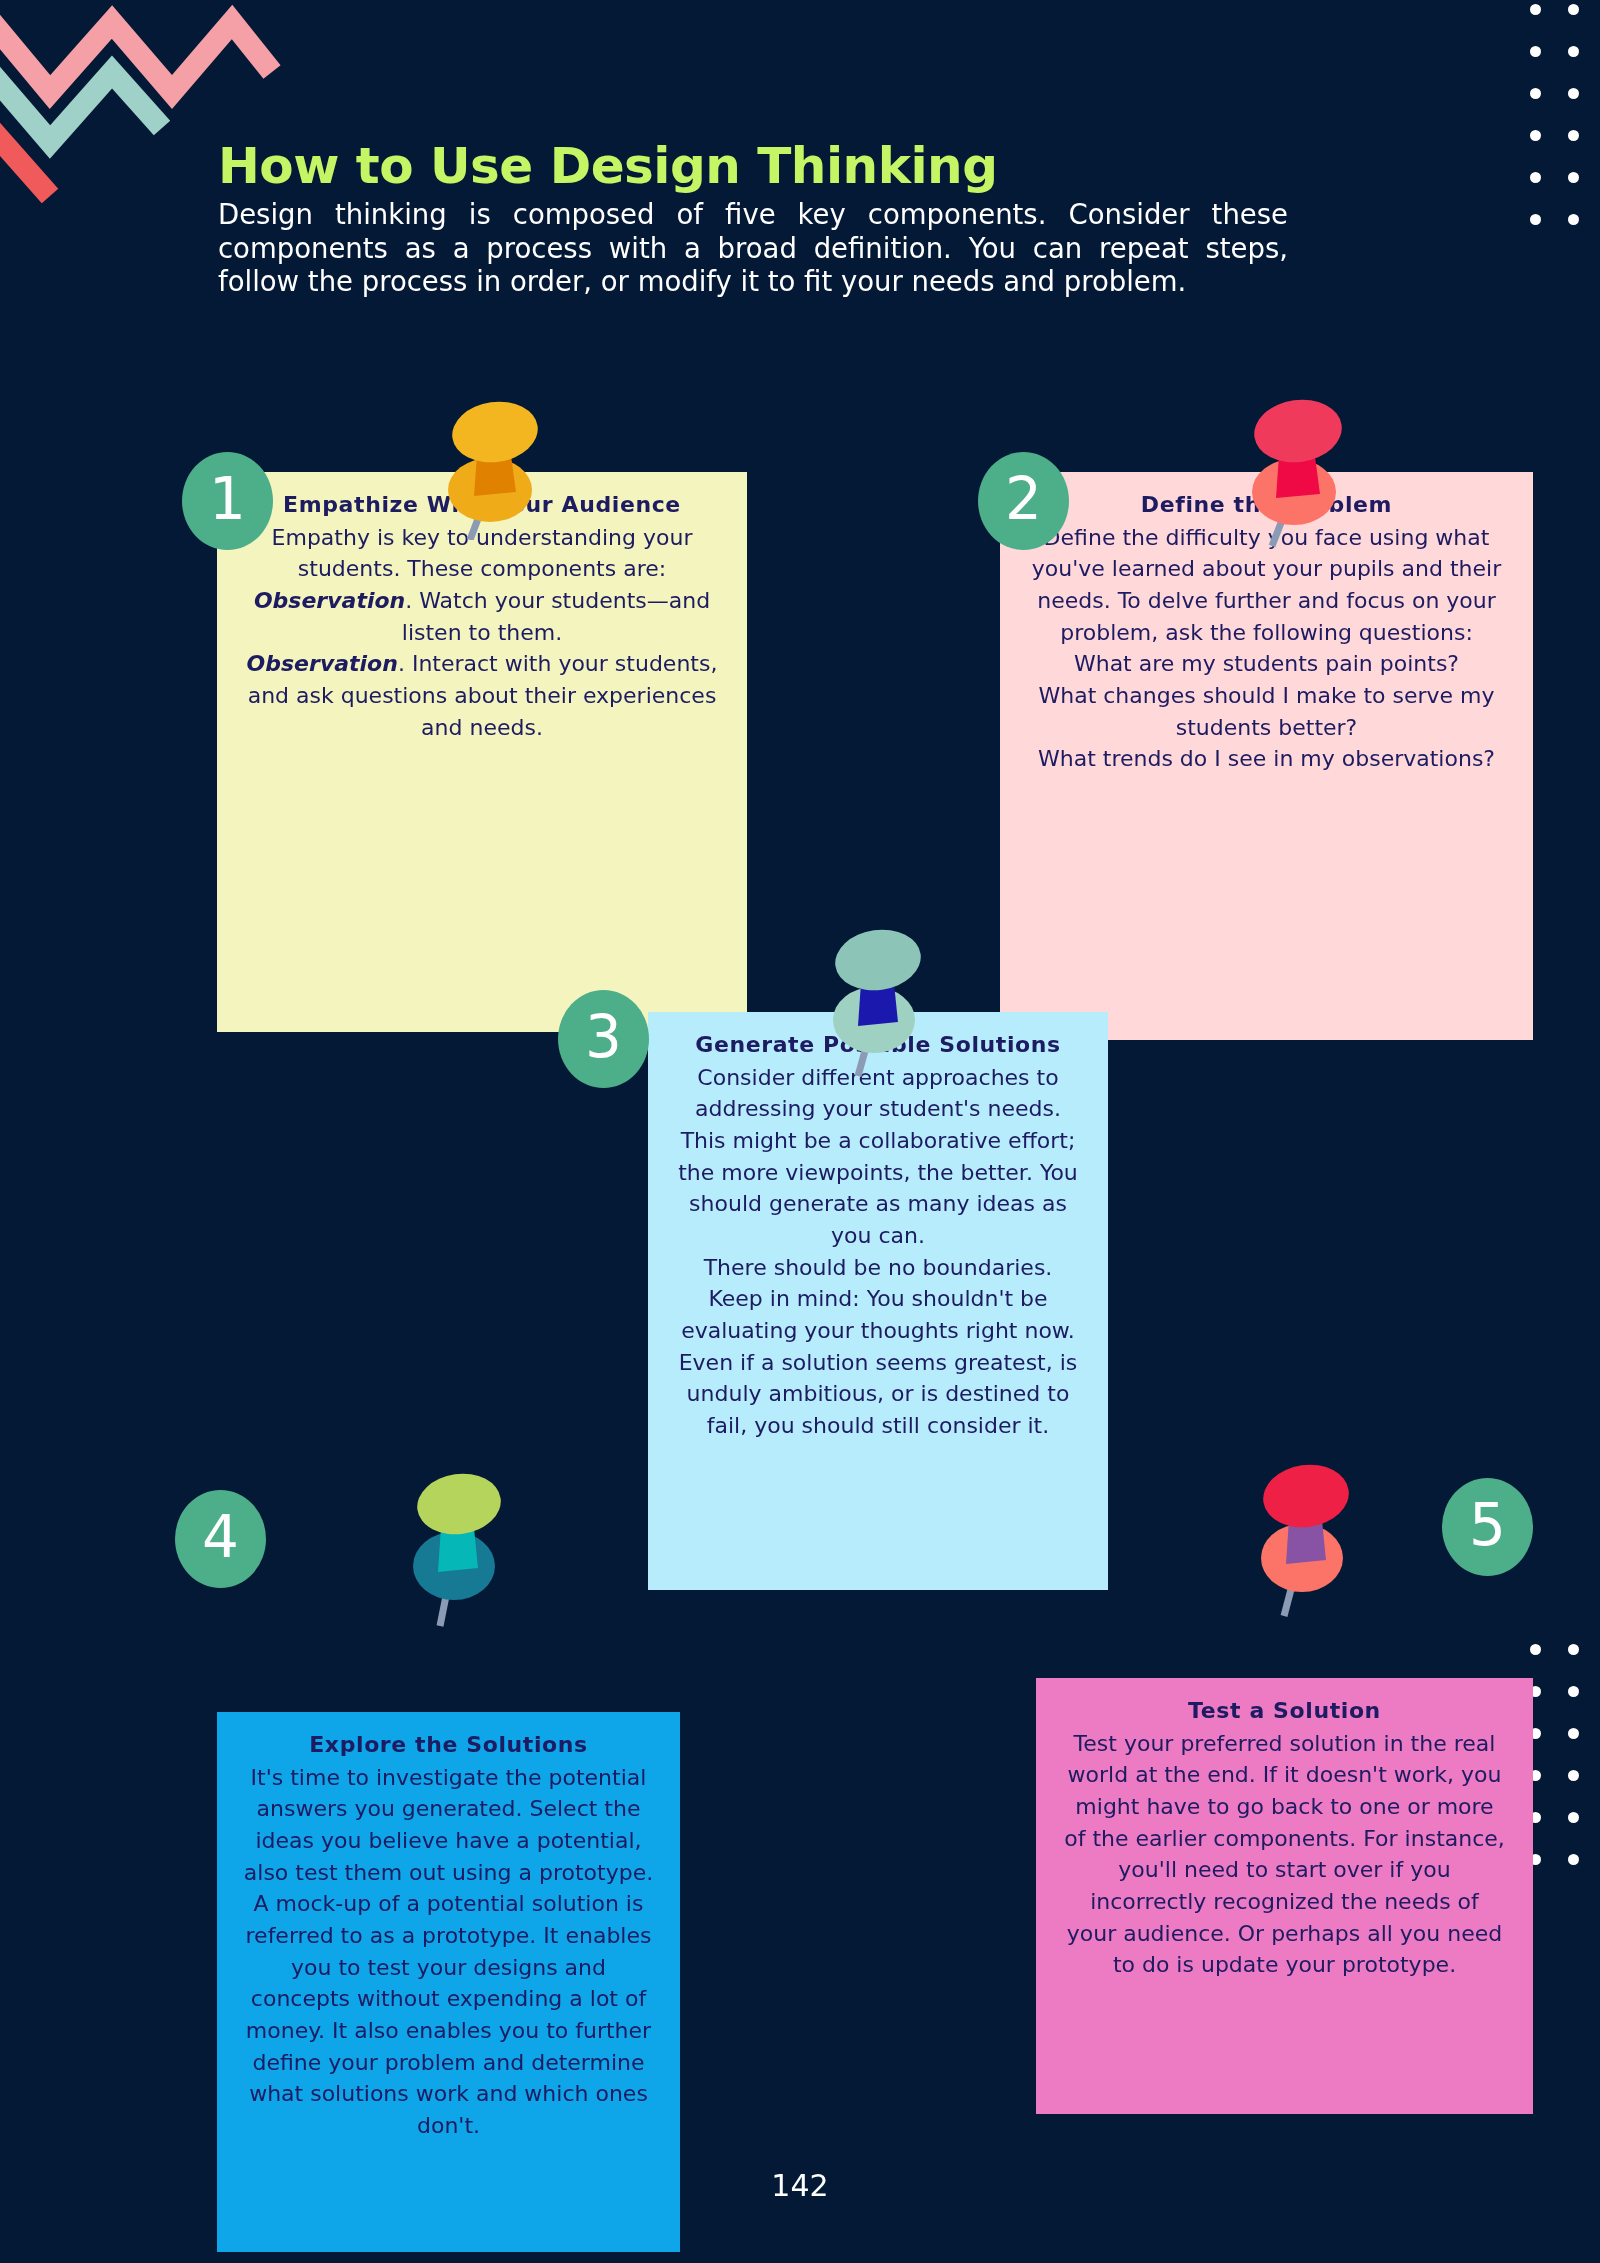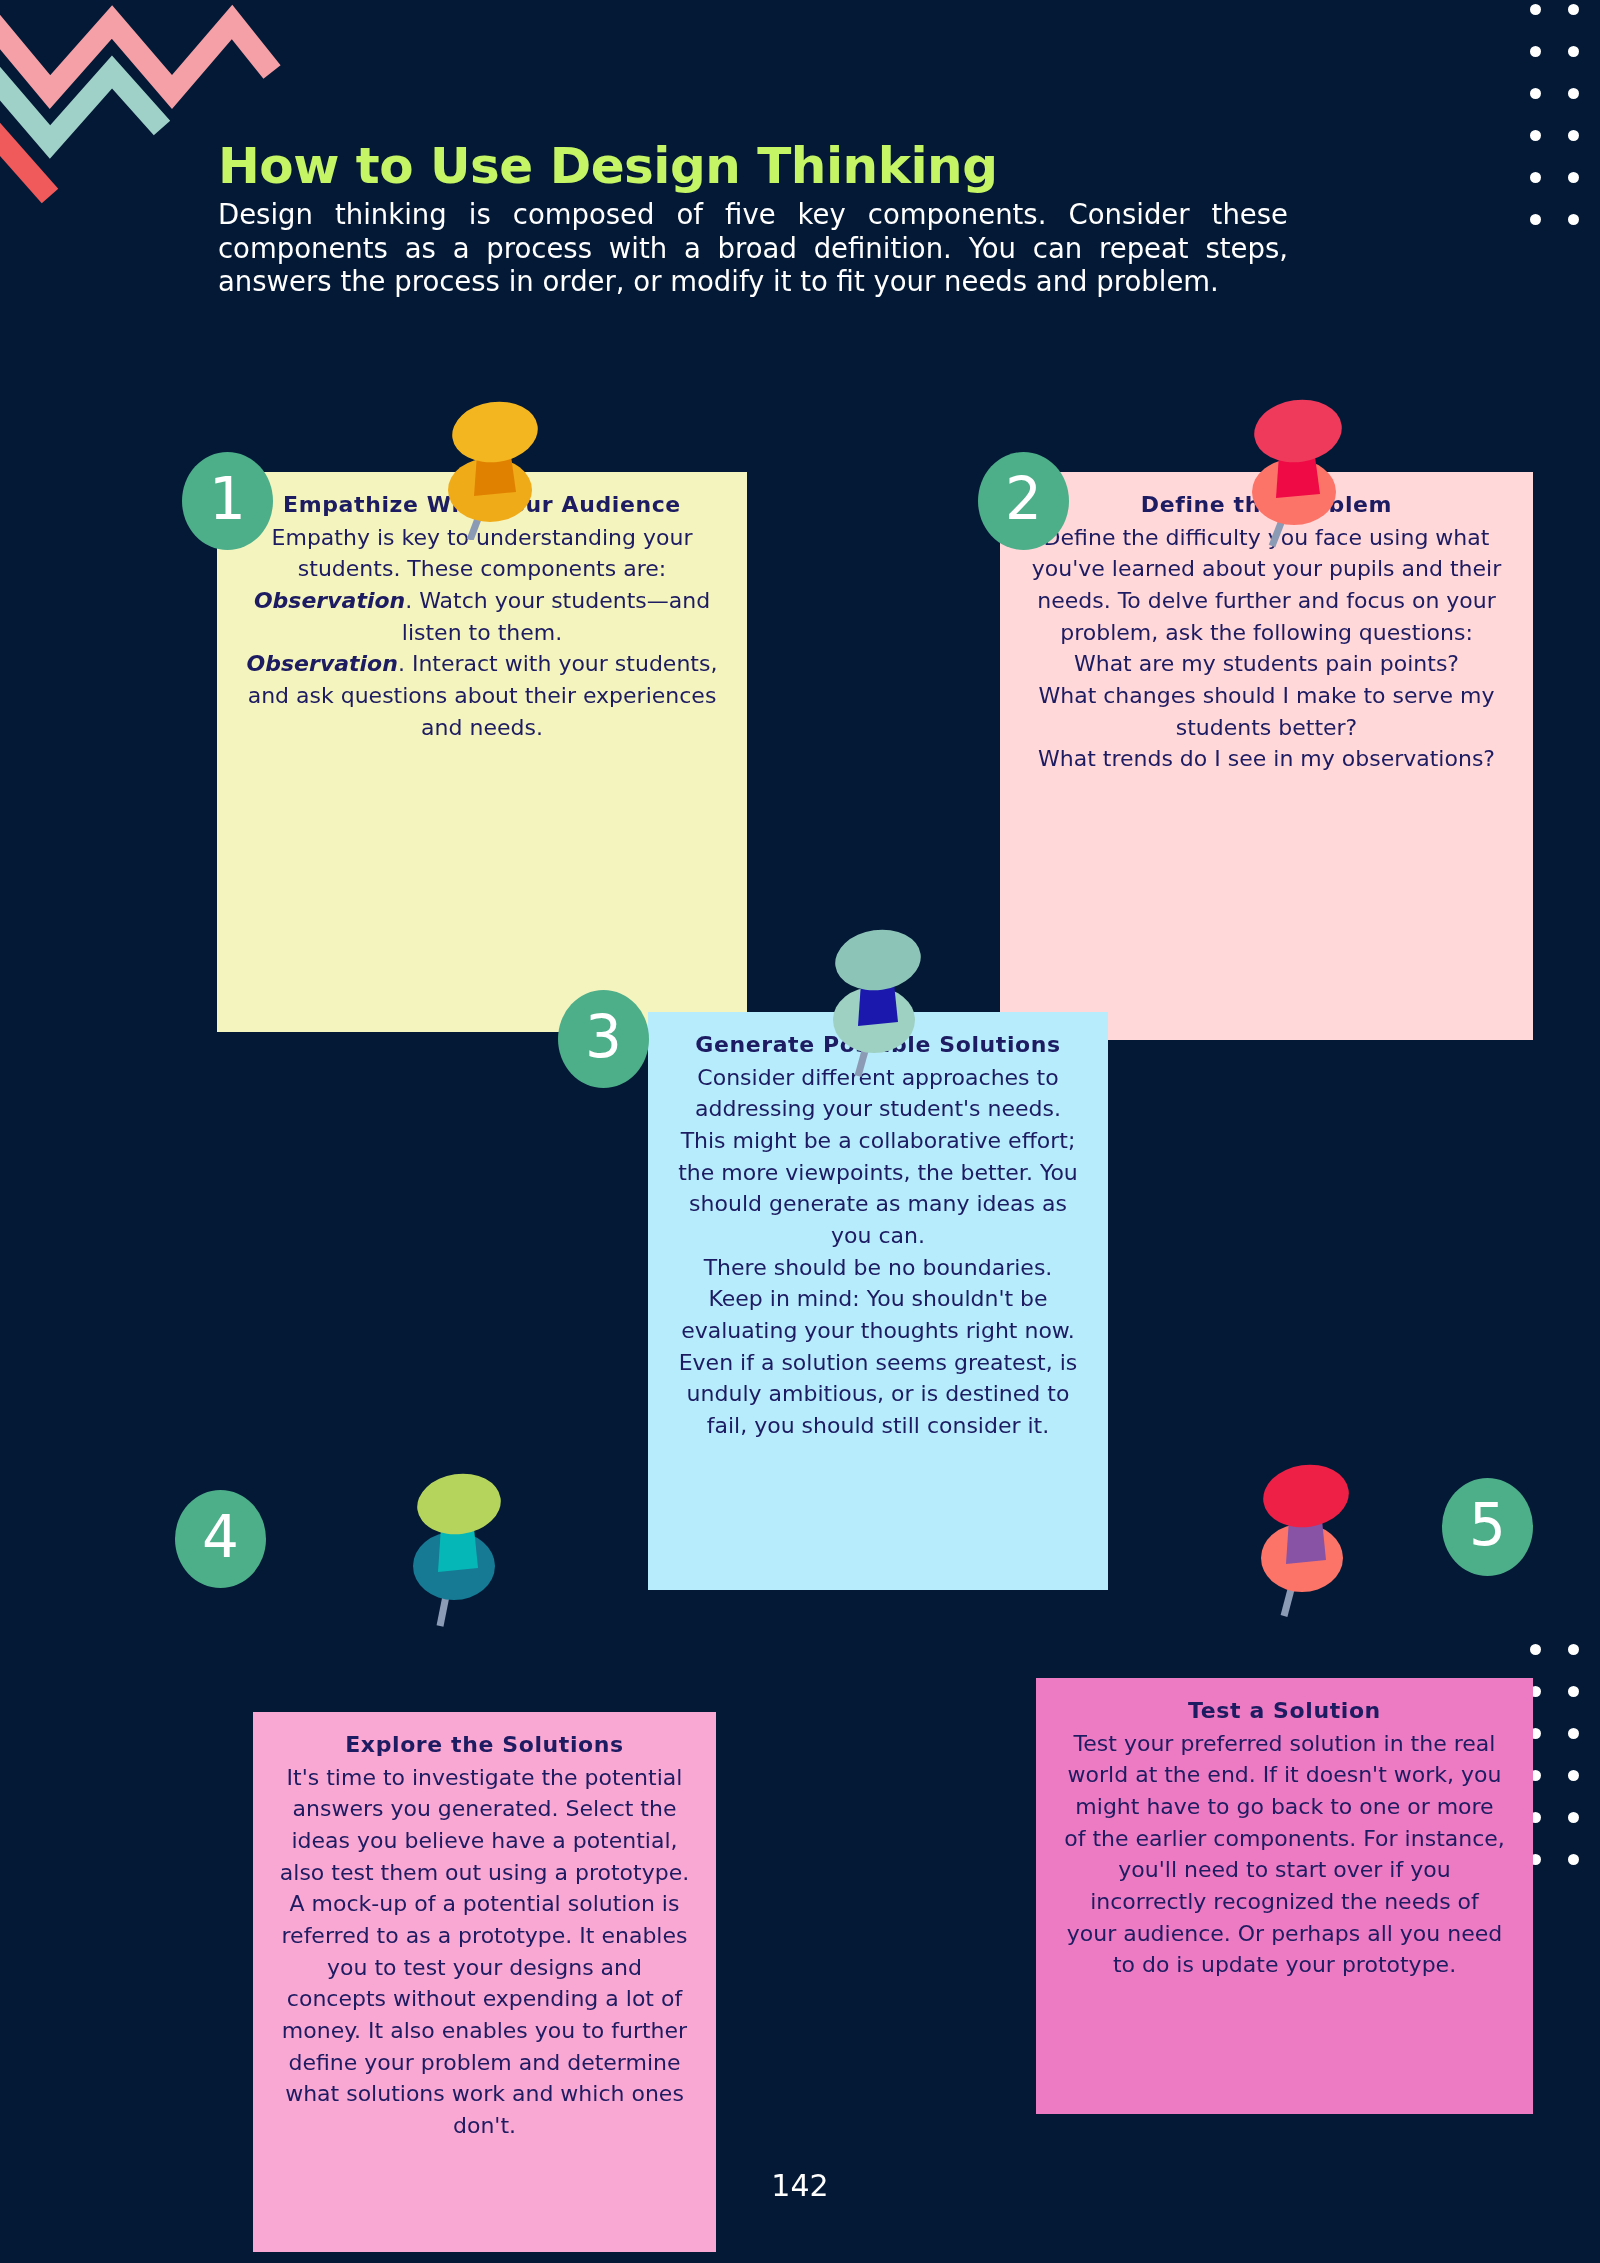--- a/index.html
+++ b/index.html
@@ -60,21 +60,21 @@
     font-size:22px;
     line-height:1.44;
   }
   .card .b{font-weight:bold;}
   .card .bi{font-weight:bold;font-style:italic;margin-top:36px;}
   .spacer{height:22px;}
 
   #card1{left:217px;top:472px;width:530px;height:560px;background:#f4f4bf;}
   #card2{left:1000px;top:472px;width:533px;height:568px;background:#ffd8da;}
   #card3{left:648px;top:1012px;width:460px;height:578px;background:#b6ecfb;}
-  #card4{left:217px;top:1712px;width:463px;height:540px;background:#f9a8d4;margin-left:36px;}
+  #card4{left:217px;top:1712px;width:463px;height:540px;background:#0ea5e9;}
   #card5{left:1036px;top:1678px;width:497px;height:436px;background:#ed7bc3;}
 
   
   .badge{
     position:absolute;
     border-radius:50%;
     background:#4dae8a;
     display:flex;align-items:center;justify-content:center;
     color:#ffffff;
     font-size:58px;
@@ -136,21 +136,21 @@
       <div class="dot" style="left: 8px; top: 130px;"></div>
       <div class="dot" style="left: 46px; top: 130px;"></div>
       <div class="dot" style="left: 8px; top: 172px;"></div>
       <div class="dot" style="left: 46px; top: 172px;"></div>
       <div class="dot" style="left: 8px; top: 214px;"></div>
       <div class="dot" style="left: 46px; top: 214px;"></div>
     </div>
 
   <div class="header">
     <h1 class="title">How to Use Design Thinking</h1>
-    <p class="intro">Design thinking is composed of five key components. Consider these components as a process with a broad definition. You can repeat steps, answers the process in order, or modify it to fit your needs and problem.</p>
+    <p class="intro">Design thinking is composed of five key components. Consider these components as a process with a broad definition. You can repeat steps, follow the process in order, or modify it to fit your needs and problem.</p>
   </div>
 
   <div class="card" id="card1">
     <div class="ctitle">Empathize With Your Audience</div>
     <p><span>Empathy is key to understanding your students. These components are:</span></p>
     <p><span class="bi">Observation</span><span>. Watch your students—and listen to them.</span></p>
     <p><span class="bi">Observation</span><span>. Interact with your students, and ask questions about their experiences and needs.</span></p>
   </div>
   <div class="badge" id="badge1">1</div>
   <svg class="pin" style="left:432px;top:400px;width:120px;height:140px;" viewBox="0 0 120 140">

